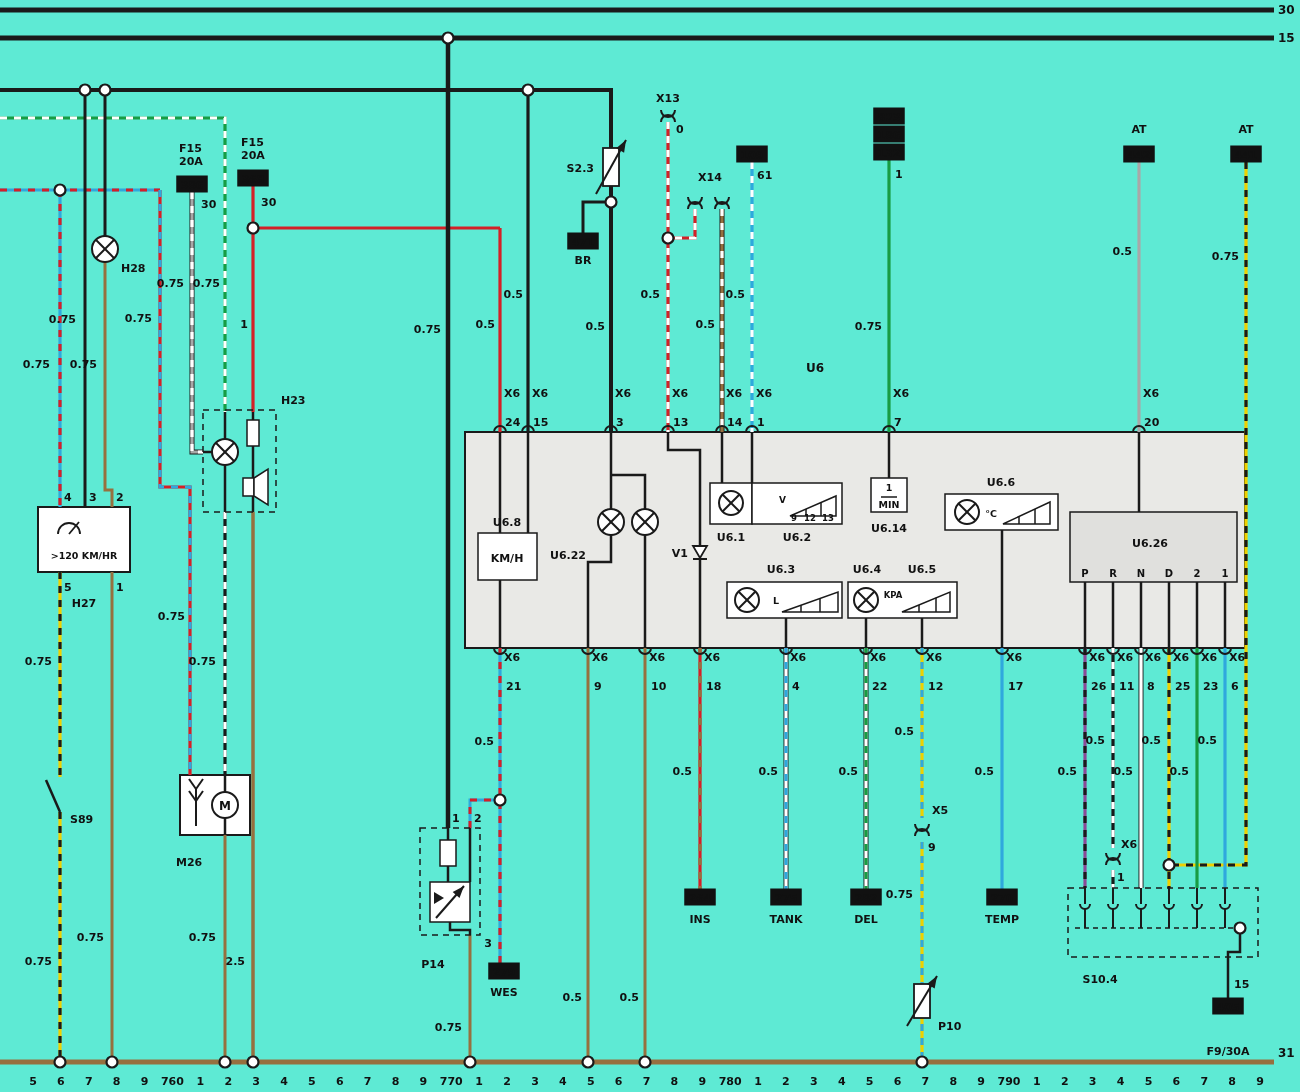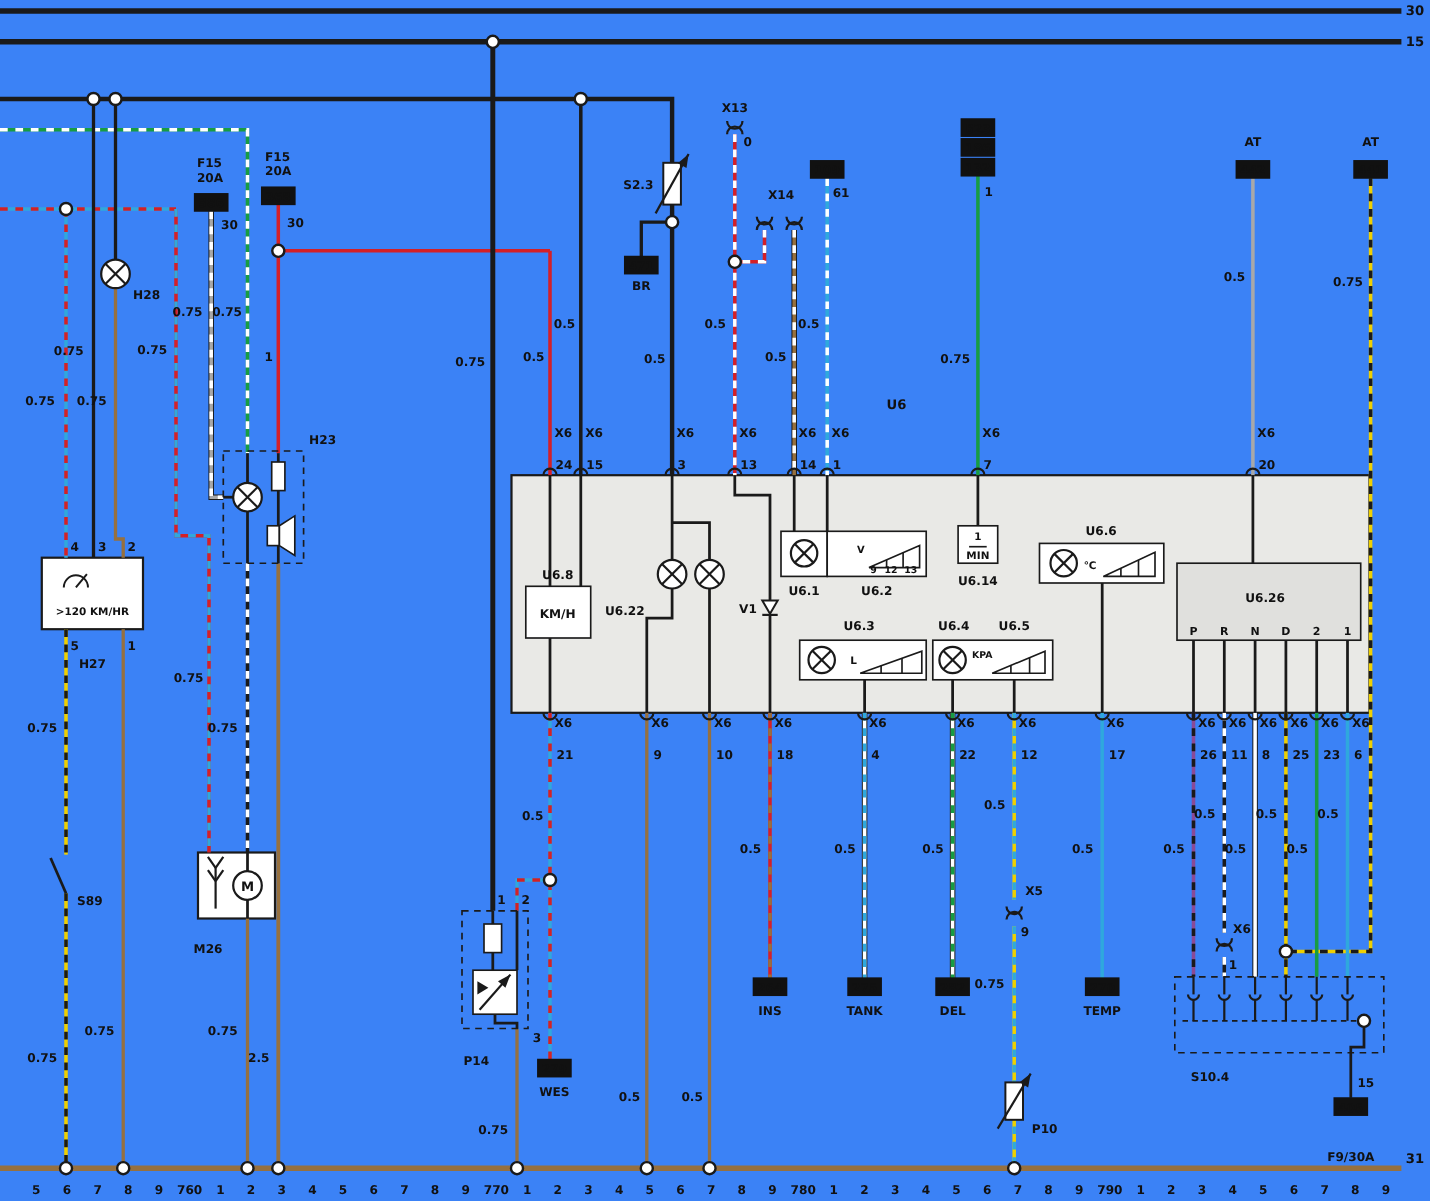--- a/index.html
+++ b/index.html
@@ -1,16 +1,16 @@
 <!DOCTYPE html>
 <html><head>
 <meta charset="utf-8">
 <style>
   html,body{margin:0;padding:0;background:#ffffff;}
-  .wrap{width:1300px;height:1092px;position:relative;background:#3b82f6;}
+  .wrap{width:1300px;height:1092px;position:relative;background:#5eead4;}
   svg{font-family:"DejaVu Sans","Liberation Sans",sans-serif;display:block;}
   text{fill:#111;}
 </style>
 </head>
 <body>
 
 <div class="wrap">
   <svg id="diagram" width="1300" height="1092" viewBox="0 0 1300 1092" xmlns="http://www.w3.org/2000/svg">
       <g>
         <rect x="465" y="432" width="780" height="216" fill="#e9e9e6" stroke="#1a1a1a" stroke-width="2"></rect>

